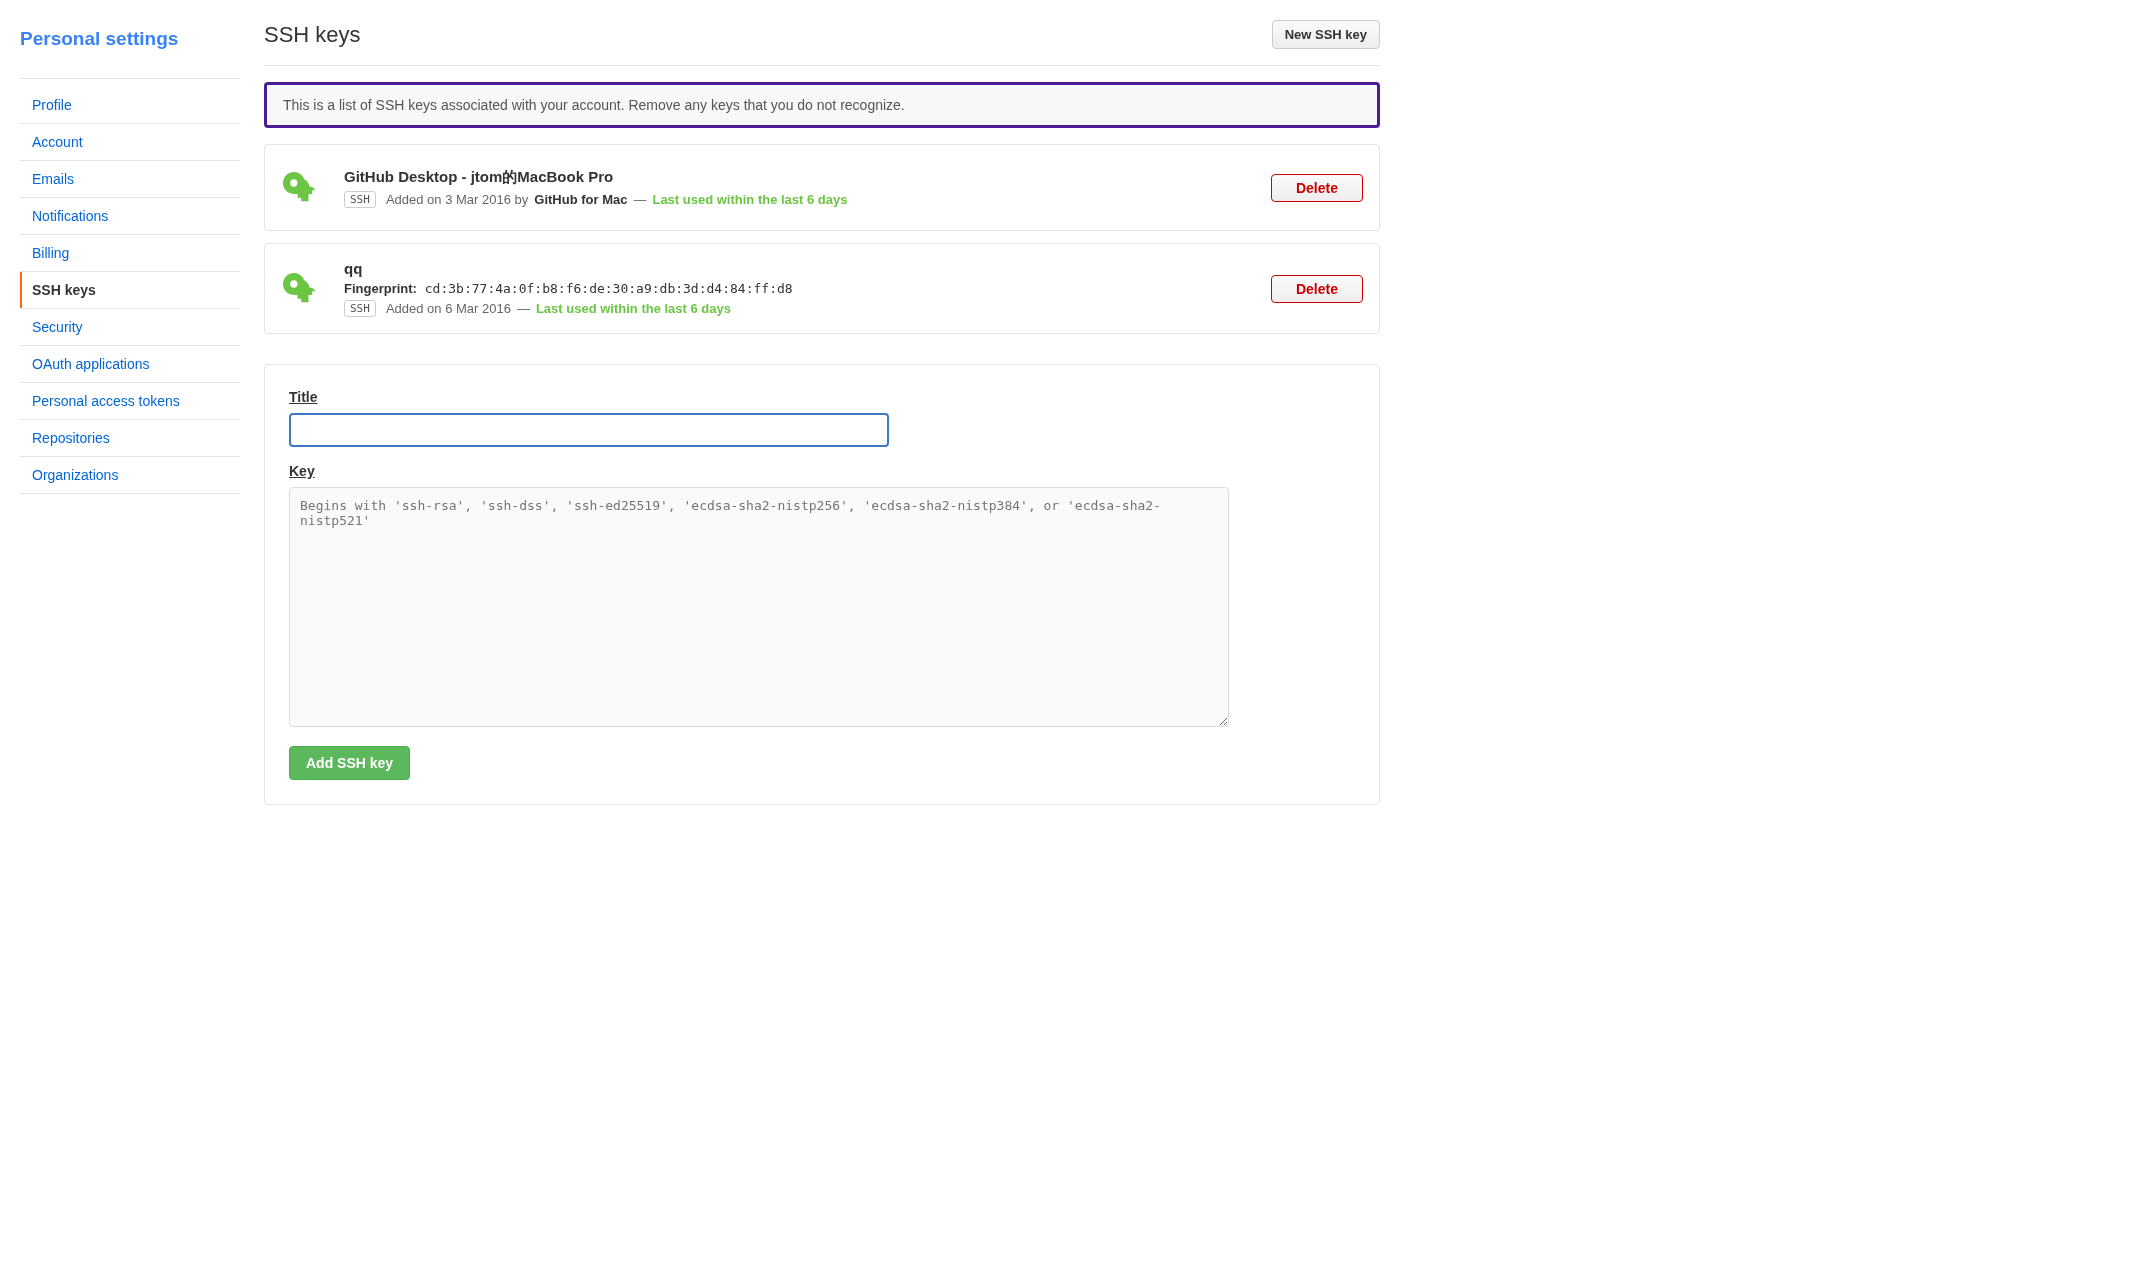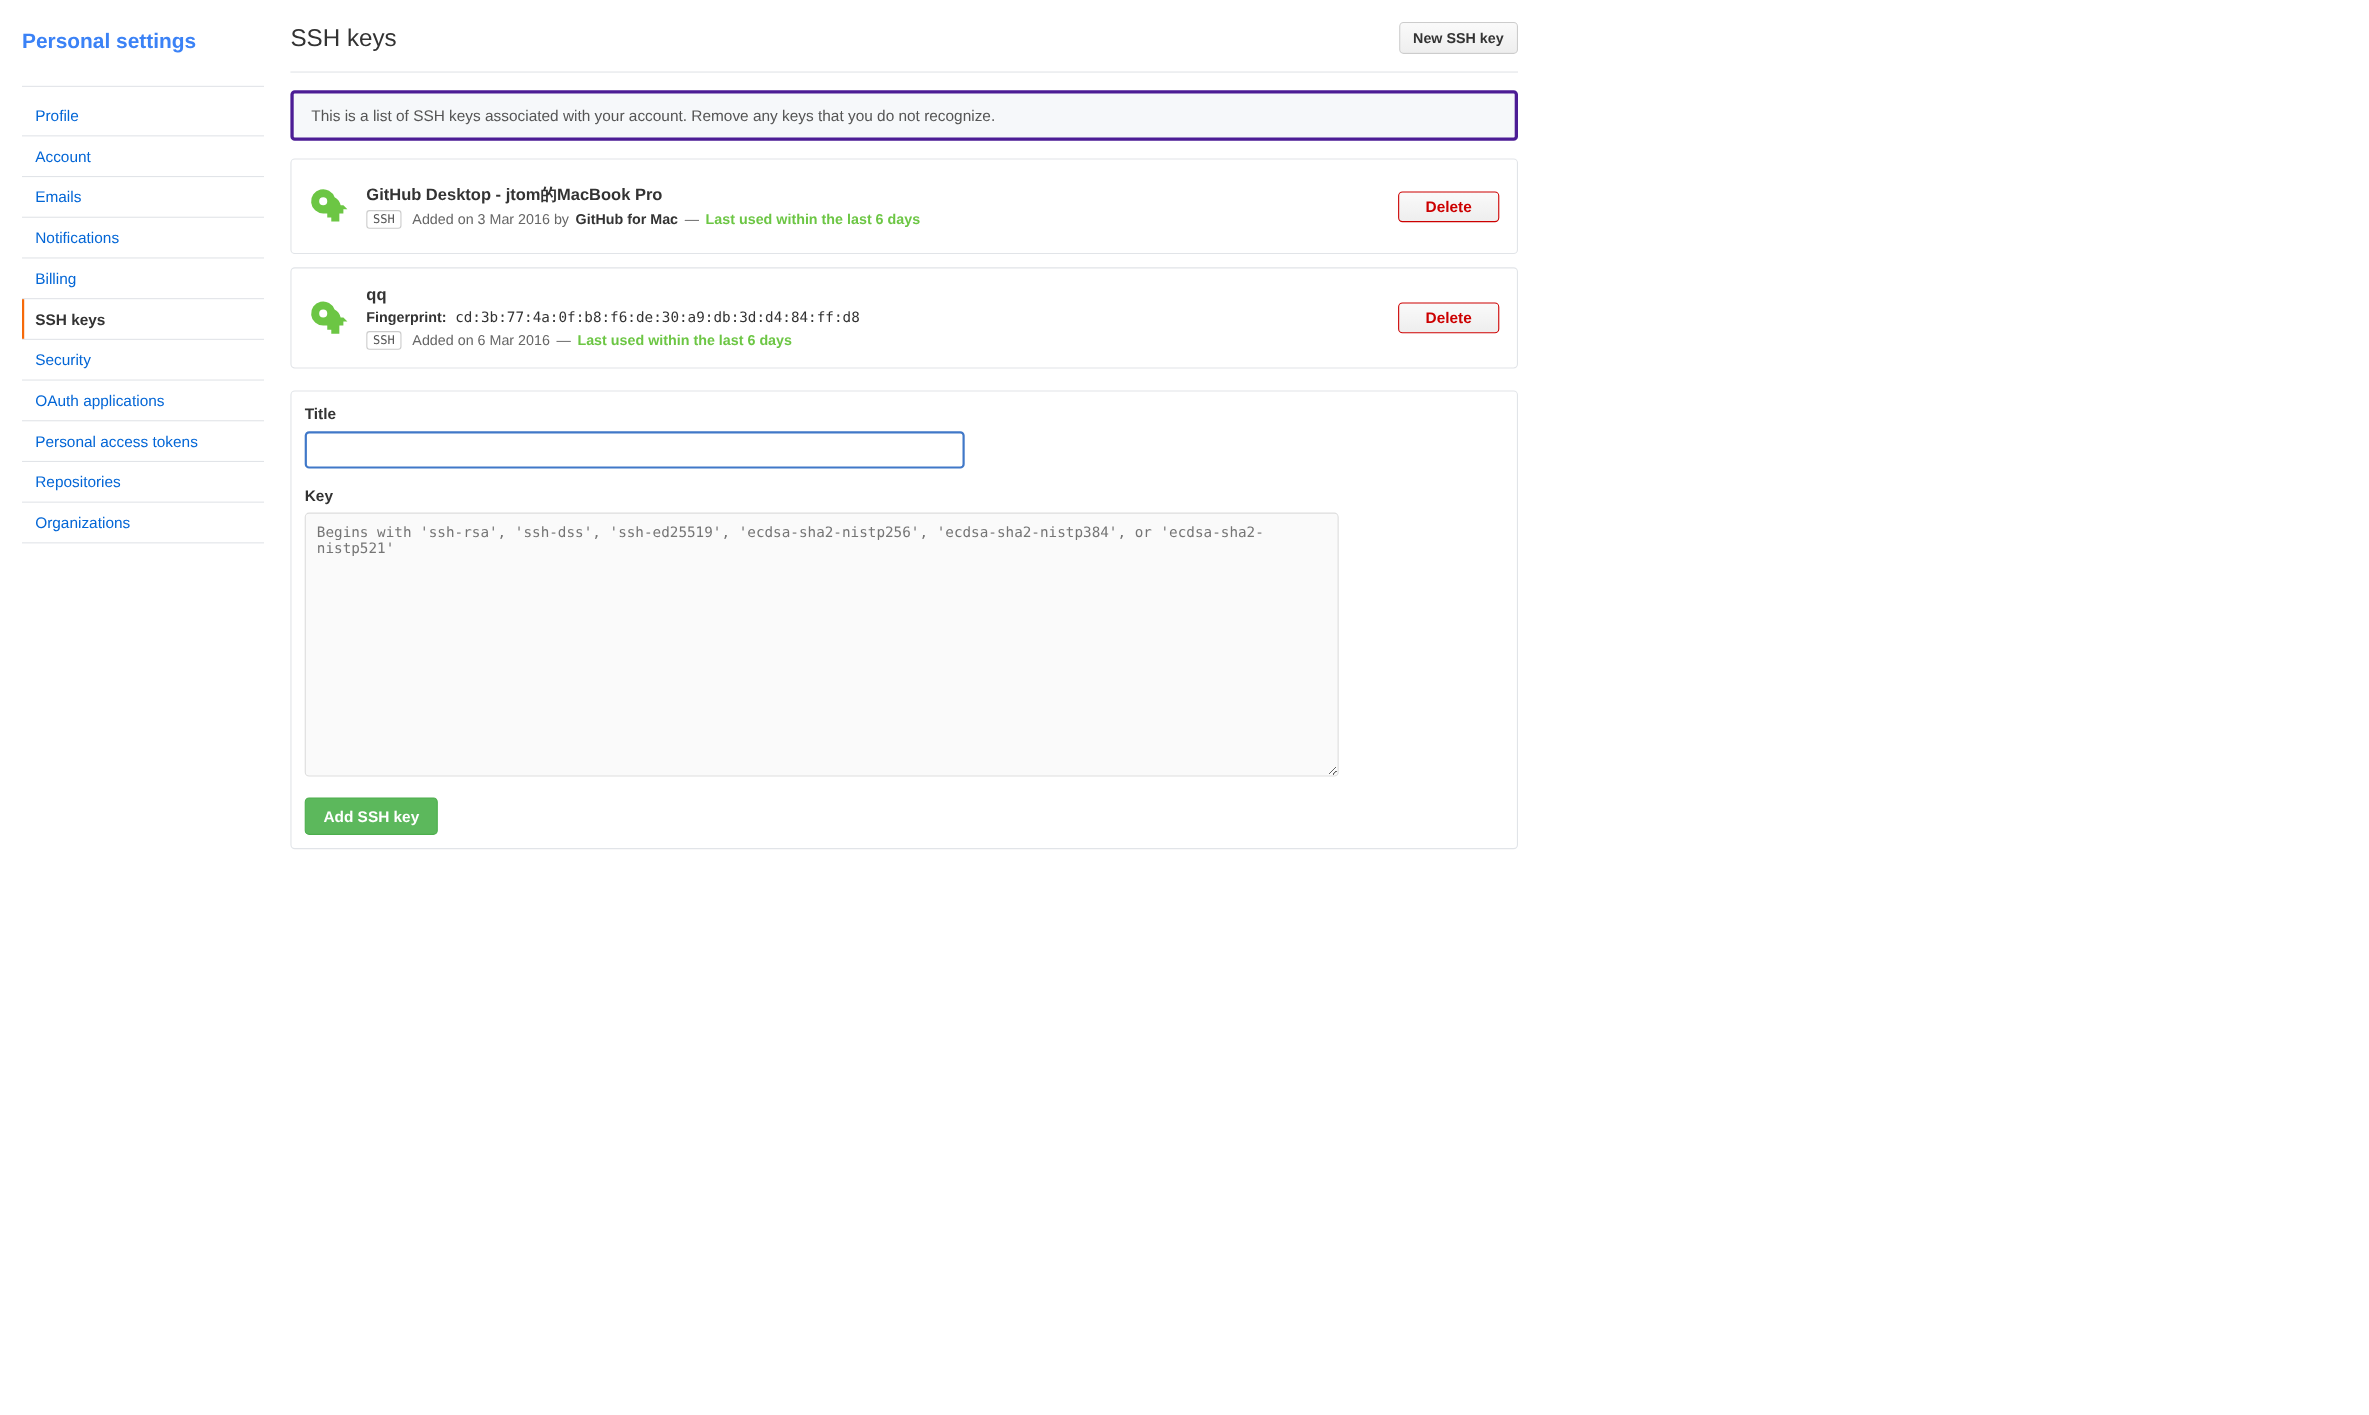--- a/index.html
+++ b/index.html
@@ -88,21 +88,21 @@
       font-size: 14px;
     }
     
     .ssh-key-card {
       border: 1px solid #e1e4e8;
       border-radius: 4px;
       padding: 16px;
       margin-bottom: 12px;
       display: flex;
       align-items: center;
-      gap: 8px;
+      gap: 19px;
     }
     .key-icon {
       font-size: 36px;
       color: #6cc644;
       flex-shrink: 0;
       position: relative;
     }
     .key-icon svg {
       width: 44px;
       height: 44px;
@@ -159,22 +159,23 @@
       background: linear-gradient(#fafafa, #eee);
       border: 1px solid #c00;
       border-radius: 4px;
       cursor: pointer;
       flex-shrink: 0;
     }
     
     .add-key-section {
       border: 1px solid #e1e4e8;
       border-radius: 4px;
-      padding: 12px;
-      margin-top: 20px;
+      padding: 24px;
+      margin-top: 30px;
+      text-decoration: underline;
     }
     .form-group {
       margin-bottom: 16px;
     }
     .form-label {
       display: block;
       font-size: 14px;
       font-weight: 600;
       color: #333;
       margin-bottom: 8px;

